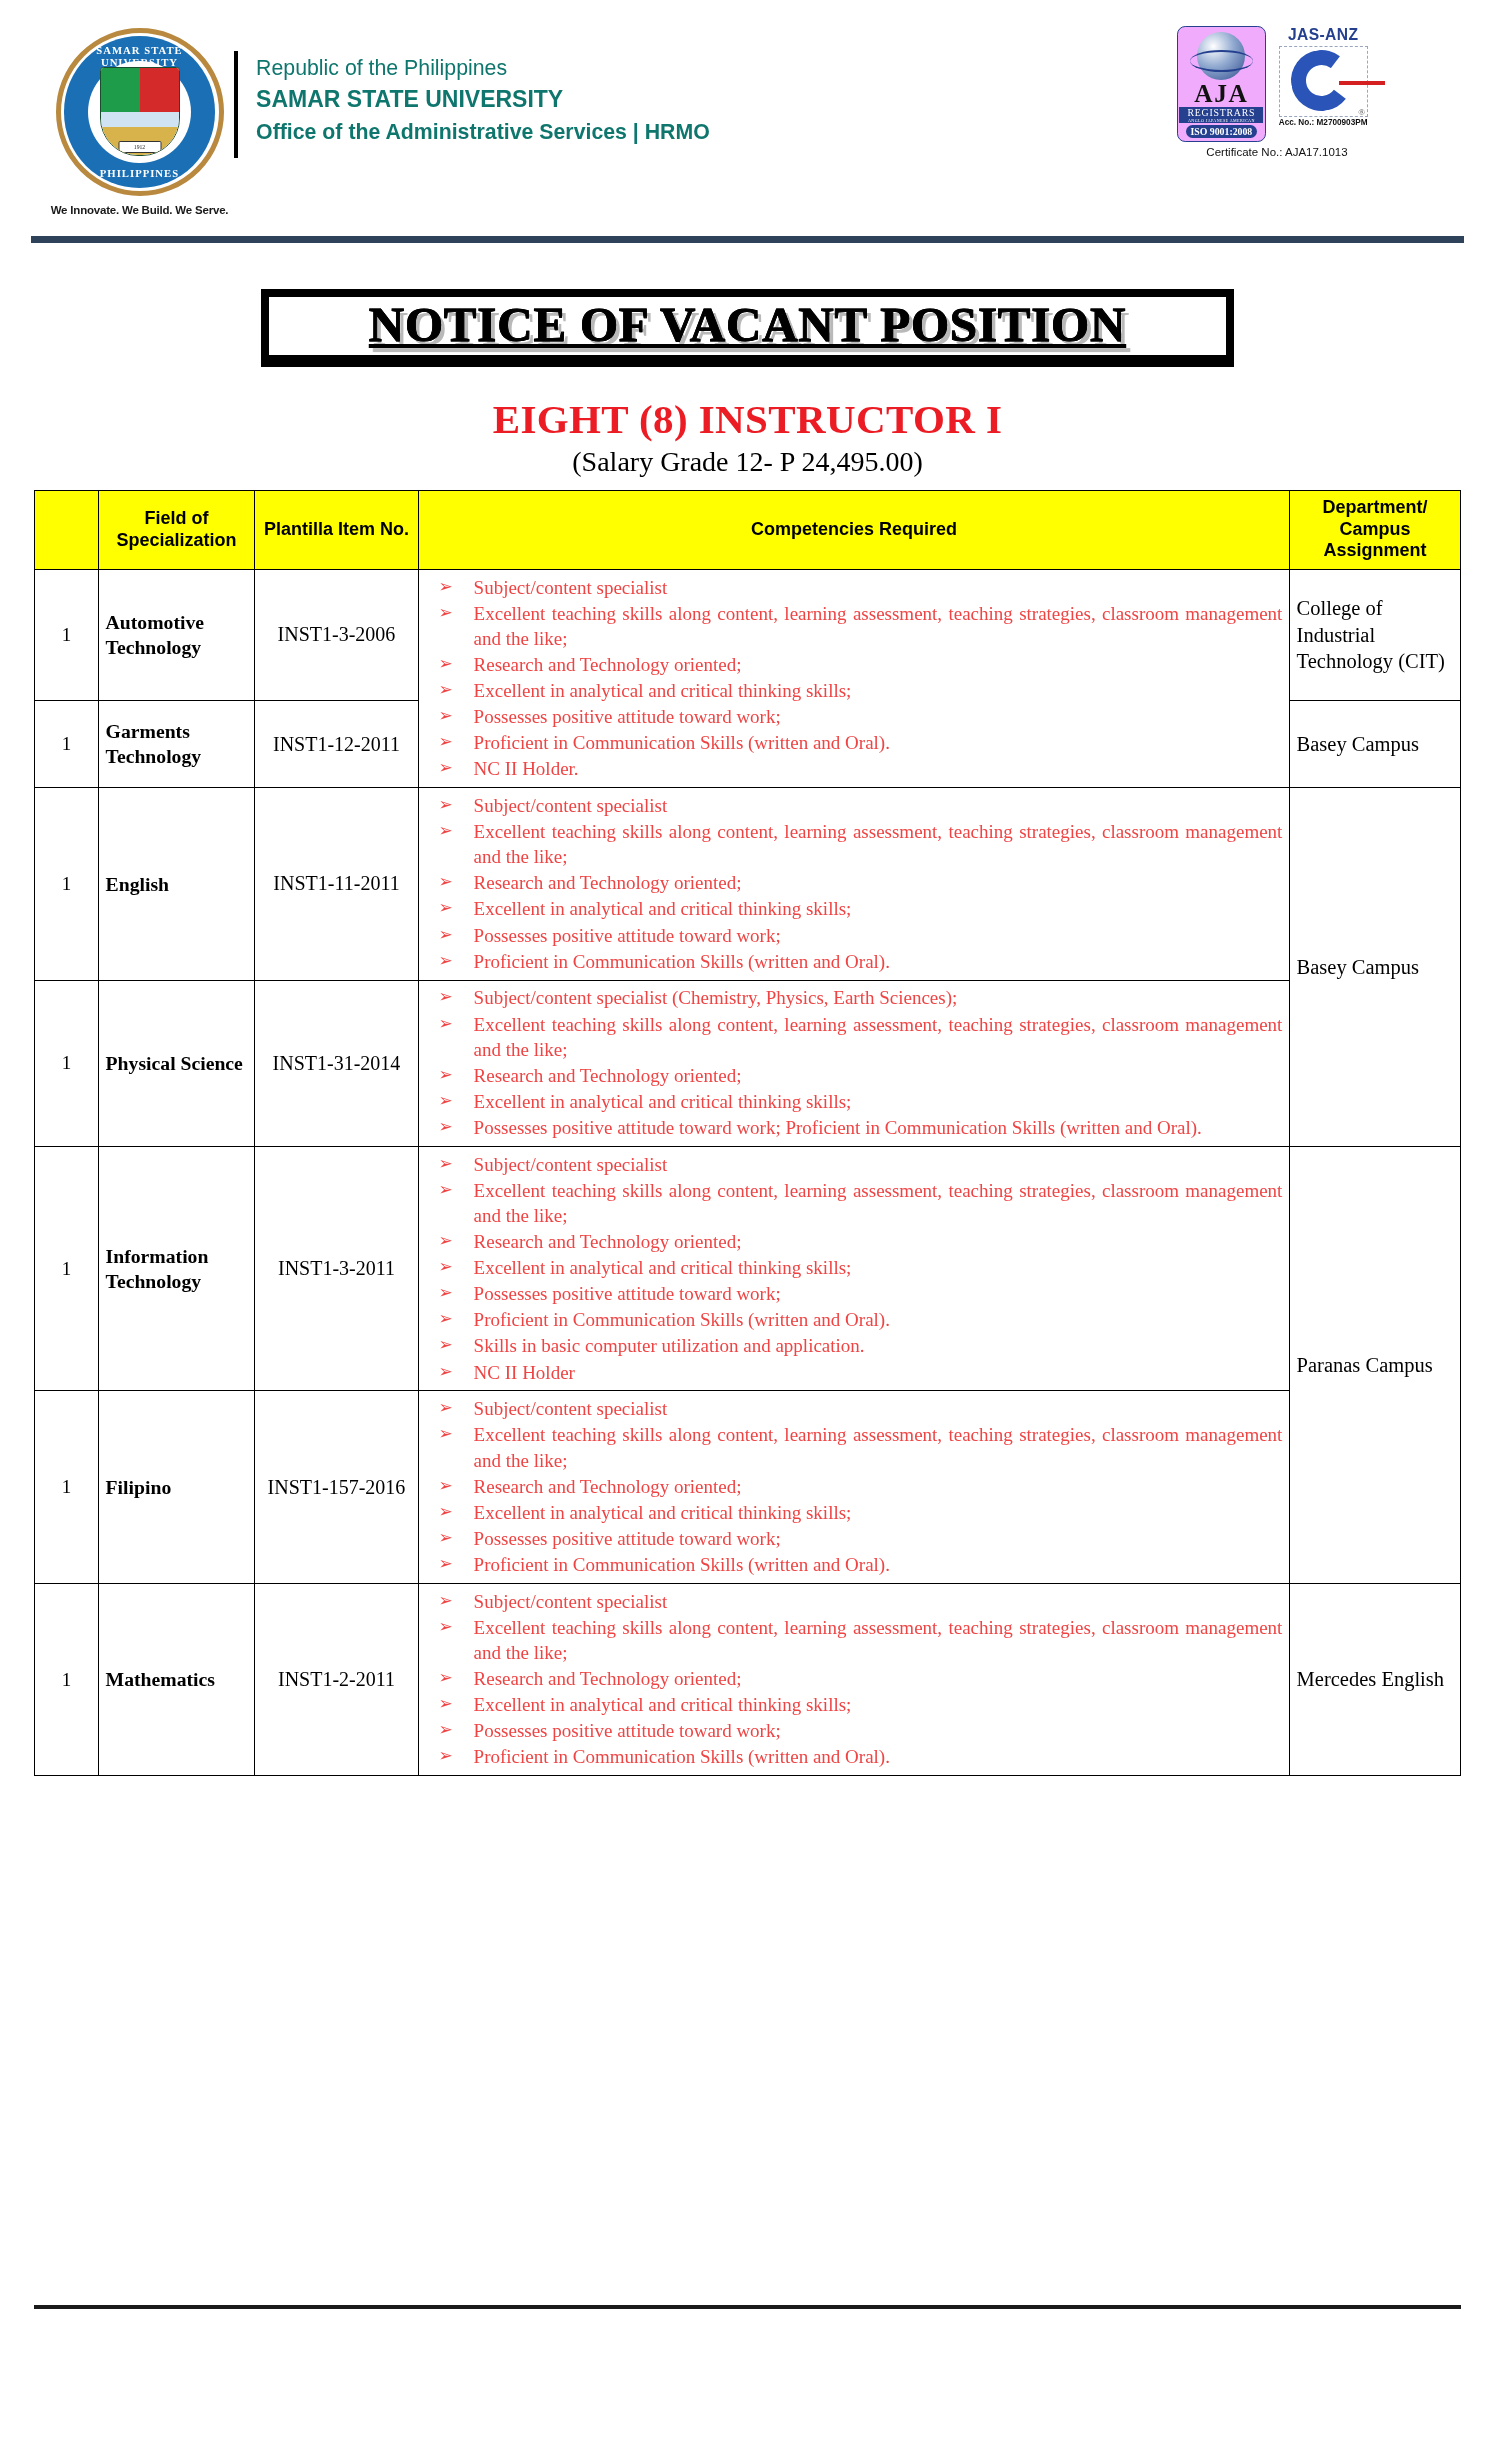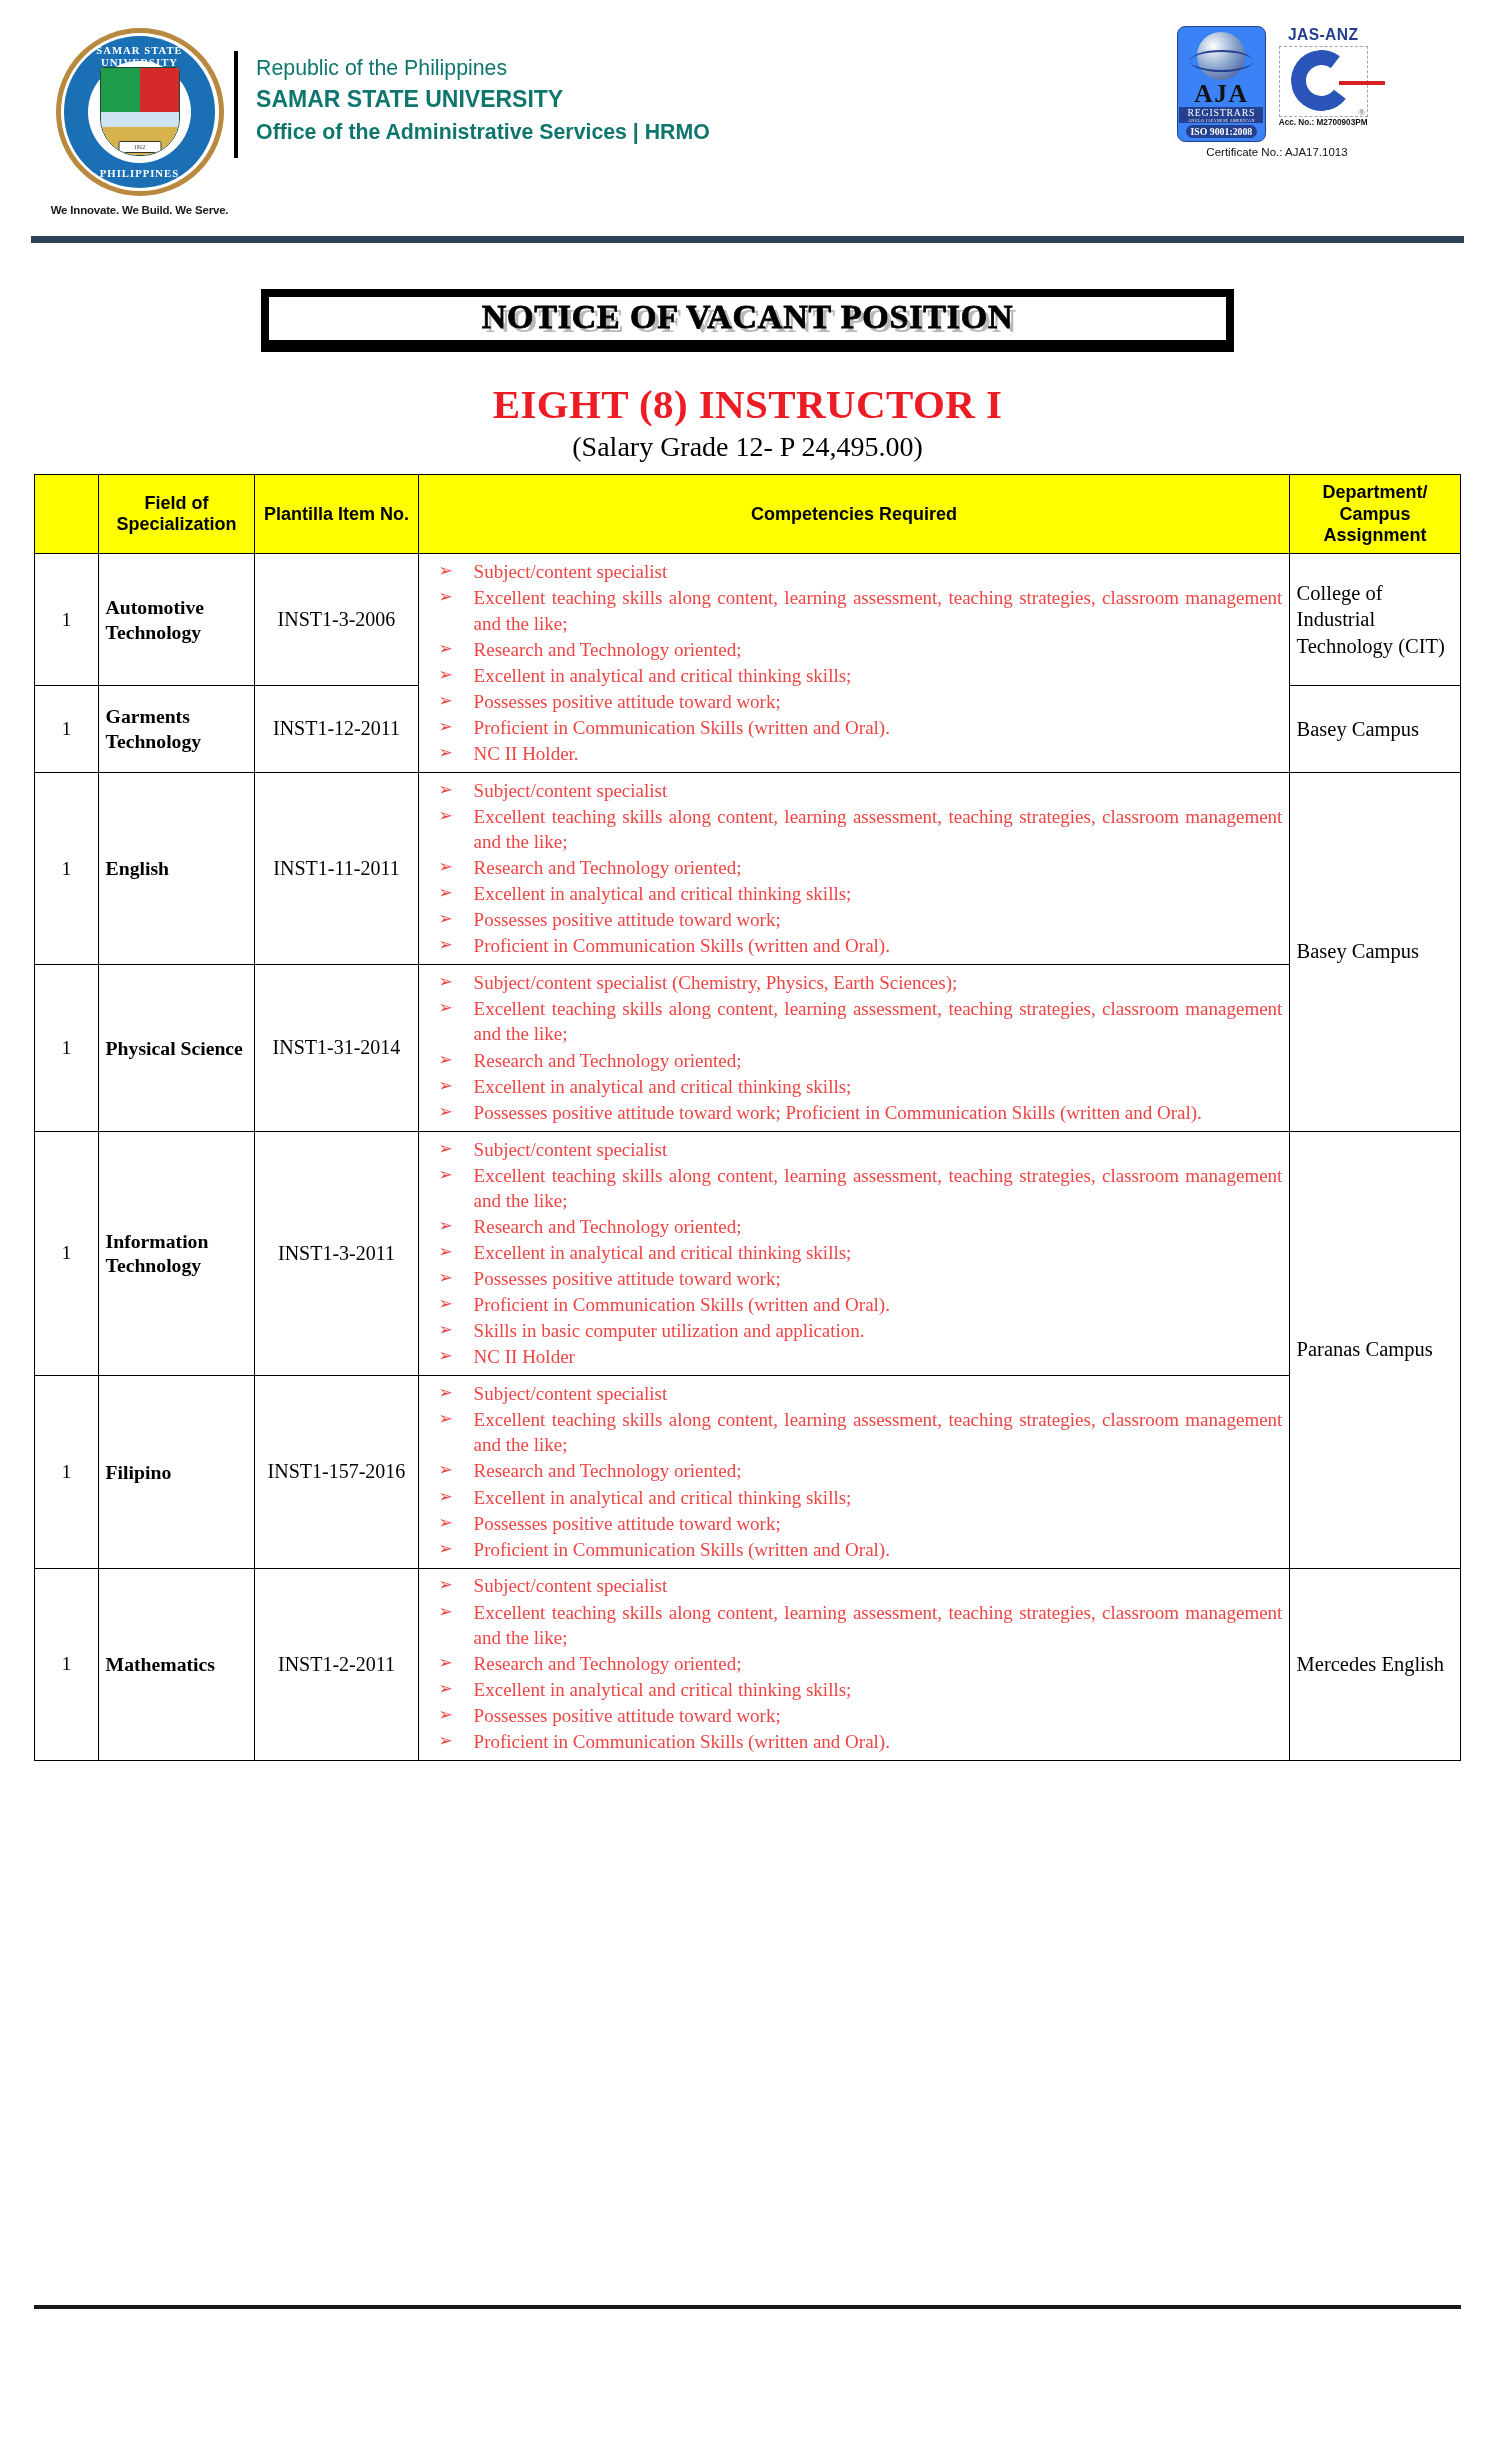--- a/index.html
+++ b/index.html
@@ -119,21 +119,21 @@
     right: 107px;
     top: 26px;
     width: 222px;
     text-align: center;
   }
   .iso-row { display: flex; align-items: stretch; justify-content: center; }
   .aja-card {
     width: 89px;
     border: 1.6px solid #24408e;
     border-radius: 8.2px;
-    background: #3b82f6;
+    background: #f0abfc;
     padding: 4.9px 1.6px 0;
     display: flex; flex-direction: column; align-items: center;
   }
   .globe {
     width: 48px; height: 48px; border-radius: 50%;
     background: radial-gradient(circle at 34% 30%, #ffffff 0%, #8fa8cf 45%, #2e4a8c 100%);
     position: relative;
   }
   .globe::after {
     content: ""; position: absolute; left: -7.4px; right: -7.4px; top: 38%;
@@ -207,27 +207,28 @@
     width: 973px;
   }
   .banner-inner {
     background: #ffffff;
     padding: 3.3px 0 4.9px;
     text-align: center;
   }
   .banner-text {
     font-family: "Liberation Serif", serif;
     font-weight: bold;
-    font-size: 34px;
+    font-size: 49px;
     letter-spacing: 0.8px;
     color: #000000;
     -webkit-text-stroke: 0.8px #000;
     text-shadow: 4.1px 4.1px 0 #b9b9b9;
     white-space: nowrap;
     line-height: 1.02;
+    text-decoration: underline;
   }
 
   .headline {
     text-align: center;
     font-family: Liberation Serif, serif;
     font-weight: bold;
     font-size: 41px;
     color: #ec1c24;
     margin-top: 28px;
     letter-spacing: 0.4px;

